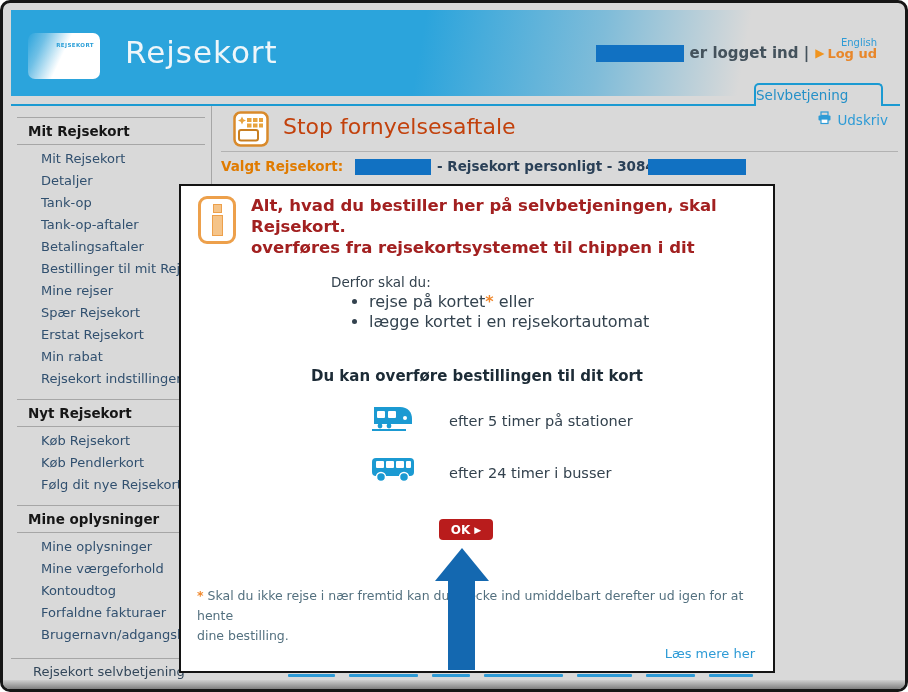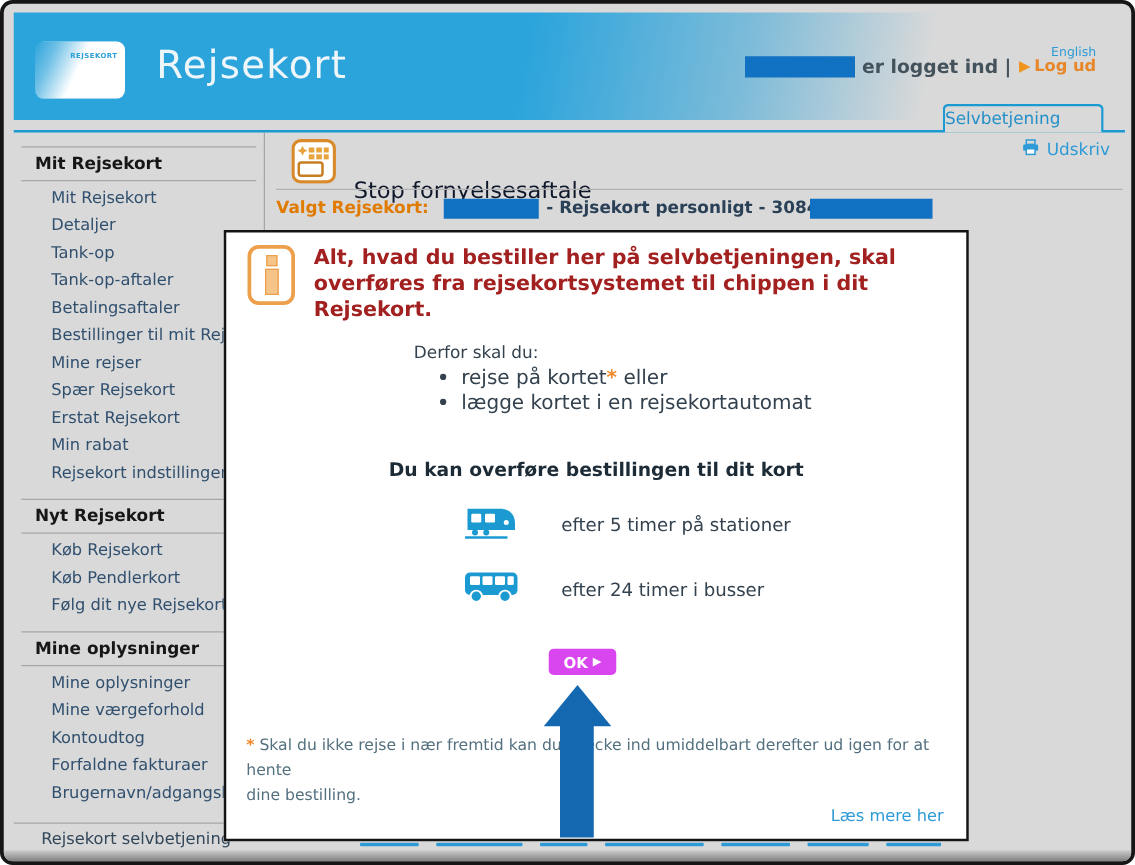--- a/index.html
+++ b/index.html
@@ -30,21 +30,21 @@
   #sidebar{left:8px;top:103px;width:200px;height:552px;overflow:hidden;z-index:1;}
   .side-sep{border:none;border-top:1px solid #a6a6a6;margin:0 6px;}
   #sidebar .first-sep{margin-top:11px;}
   .side-h{font-size:13.5px;font-weight:bold;color:#161616;margin:5px 0 5px 17px;}
   .side-ul{list-style:none;margin:3px 0 9px 0;padding:0;}
   .side-ul li{font-size:13px;color:#31506f;padding-left:30px;line-height:22px;white-space:nowrap;cursor:pointer;}
   #vdivider{left:208px;top:103px;width:1px;height:552px;background:#a6a6a6;}
 
   
   #page-icon{left:230px;top:108px;}
-  #page-title{left:280px;top:111px;font-size:18px;color:#0f172a;margin-top:28px;}
+  #page-title{left:280px;top:111px;font-size:22px;color:#c2410c;}
   #title-hr{left:218px;top:148px;width:677px;height:1px;background:#b2b2b2;}
   #valgt-label{left:218px;top:155px;font-size:13.5px;font-weight:bold;color:#e07b00;}
   #valgt-redaction-1{left:352px;top:156px;width:76px;height:16px;}
   #valgt-value{left:434px;top:155px;font-size:13.5px;font-weight:bold;color:#2a4057;white-space:nowrap;}
   #valgt-redaction-2{left:645px;top:156px;width:98px;height:16px;}
   #print-link{top:108px;right:17px;display:flex;align-items:center;gap:5px;font-size:13.5px;color:#2e9bd6;cursor:pointer;}
 
   
   #footer-line{left:8px;top:655px;width:200px;height:1px;background:#a6a6a6;}
   #footer-text{left:30px;top:661px;font-size:13px;color:#33475a;}
@@ -61,21 +61,21 @@
   #modal-heading{left:70px;top:9px;width:515px;font-size:16.5px;font-weight:bold;line-height:21px;color:#a22020;}
   #modal-heading span{display:block;}
   #modal-intro{left:150px;top:88px;font-size:13.5px;color:#33424e;}
   #modal-bullets{left:172px;top:106px;margin:0;padding-left:16px;font-size:16px;color:#33424e;line-height:20px;}
   .star{color:#f0882d;font-weight:bold;}
   #transfer-heading{left:0;top:181px;width:100%;text-align:center;font-size:15px;font-weight:bold;color:#1c2b36;}
   #train-icon{left:190px;top:216px;}
   #train-text{left:268px;top:227px;font-size:14.5px;color:#33424e;}
   #bus-icon{left:190px;top:269px;}
   #bus-text{left:268px;top:279px;font-size:14.5px;color:#33424e;}
-  #ok-button{left:258px;top:333px;width:54px;height:21px;background:#d946ef;border:none;border-radius:4px;
+  #ok-button{left:258px;top:333px;width:54px;height:21px;background:#b91c1c;border:none;border-radius:4px;
     color:#fff;font-size:12px;font-weight:bold;display:flex;align-items:center;justify-content:center;gap:4px;cursor:pointer;}
   #ok-button .ok-arrow{font-size:9px;}
   #annotation-arrow-head{left:254px;top:362px;width:0;height:0;z-index:12;
     border-left:27px solid transparent;border-right:27px solid transparent;border-bottom:33px solid #1468b0;}
   #annotation-arrow-shaft{left:267px;top:393px;width:27px;height:91px;background:#1468b0;z-index:12;}
   #modal-footnote{left:16px;top:400px;width:552px;font-size:12.5px;line-height:20px;color:#53707f;}
   #read-more-link{top:460px;right:18px;font-size:13px;color:#2e9bd6;cursor:pointer;}
 </style>
 </head>
 <body>
@@ -183,22 +183,22 @@
   </div>
   <div id="bottom-band" class="abs"></div>
 
   <div id="modal" class="abs">
     <div id="info-icon" class="abs">
       <div class="dot"></div>
         <div class="bar"></div>
     </div>
     <div id="modal-heading" class="abs">
       <span>Alt, hvad du bestiller her på selvbetjeningen, skal</span>
+      <span>Rejsekort.</span>
       <span>overføres fra rejsekortsystemet til chippen i dit</span>
-      <span>Rejsekort.</span>
     </div>
     <div id="modal-intro" class="abs">Derfor skal du:</div>
     <ul id="modal-bullets" class="abs">
       <li><span>rejse på kortet</span><span class="star">*</span> <span>eller</span></li>
       <li>lægge kortet i en rejsekortautomat</li>
     </ul>
     <div id="transfer-heading" class="abs">Du kan overføre bestillingen til dit kort</div>
     <div id="train-icon" class="abs">
       <svg width="44" height="30" viewBox="0 0 44 30">
         <path d="M3,5 h26 c8,0 12,5 12,12 v5 H3 z" fill="#1b9ad2"></path>

